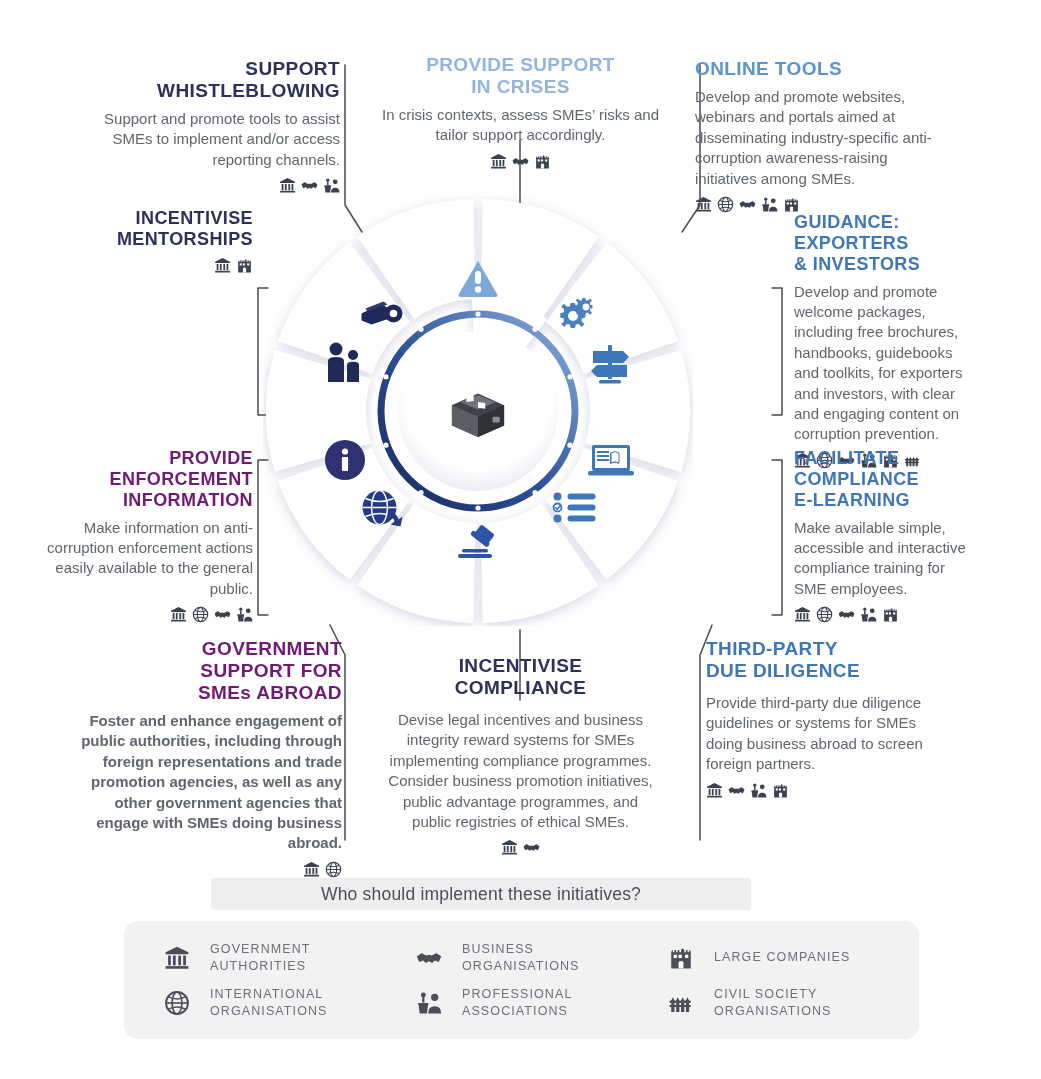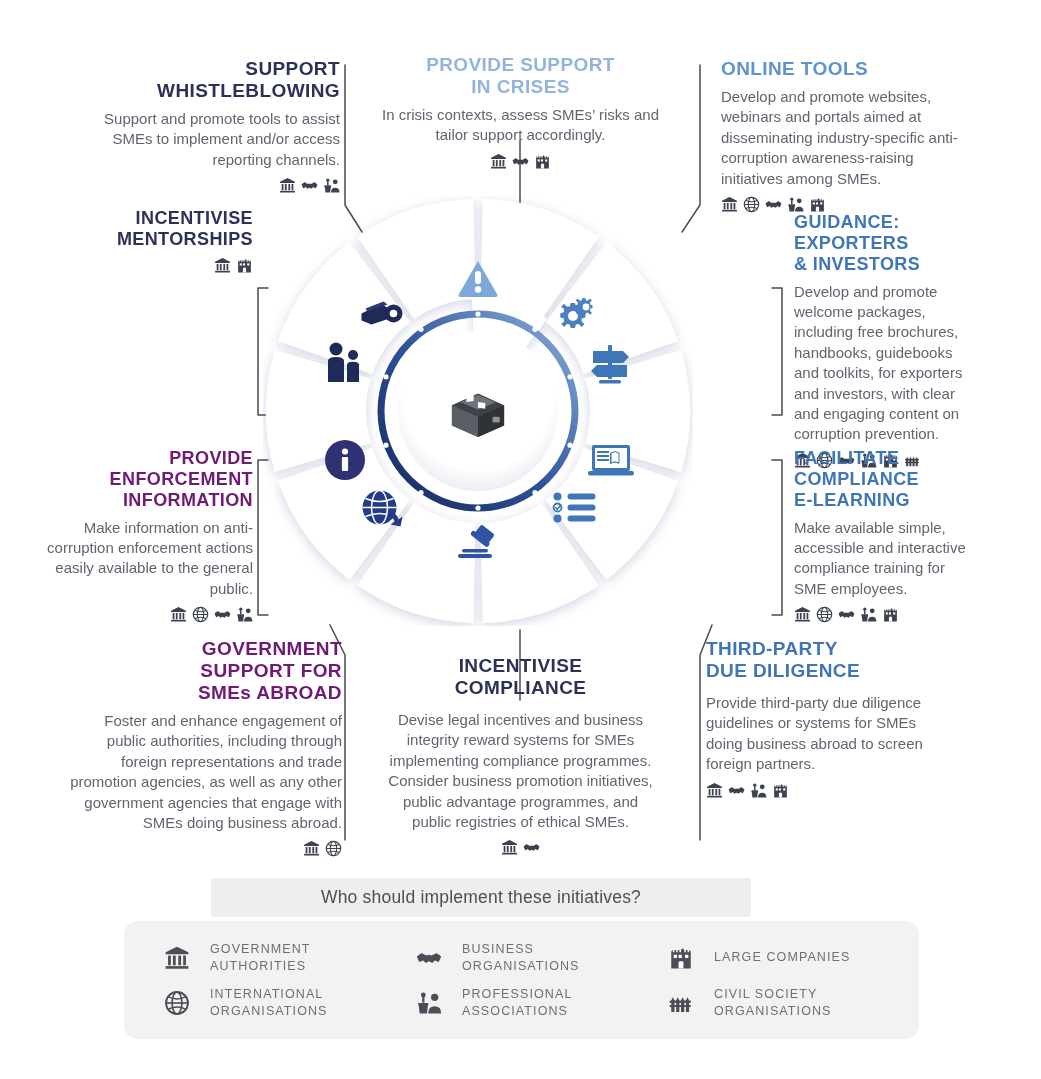--- a/index.html
+++ b/index.html
@@ -50,21 +50,21 @@
 
   
   #connectors{position:absolute;left:0;top:0;width:1041px;height:1079px;pointer-events:none;}
 
   
   #wheel{position:absolute;left:263px;top:196px;width:430px;height:430px;}
   #wheel svg{display:block;}
 
   
   #who-banner{
-    position:absolute;left:211px;top:878px;width:540px;height:39px;
+    position:absolute;left:211px;top:878px;width:540px;height:32px;
     background:#eeeeef;border-radius:3px;
     display:flex;align-items:center;justify-content:center;
   }
   #who-banner span{
     font-size:17.5px;color:#4c4f57;letter-spacing:.2px;
   }
   #legend-panel{
     position:absolute;left:124px;top:921px;width:795px;height:118px;
     background:#f2f2f3;border-radius:14px;
   }
@@ -336,21 +336,21 @@
             <path d="M4 8 L4 29 L28 29 L28 8 L26 6 L26 9 L24 9 L24 6 L22 6 L22 9 L20 9 L20 6 L18 4 L16 6 L16 9 L14 9 L14 6 L12 6 L12 9 L10 9 L10 6 L8 6 L8 9 L6 9 L6 6 Z" fill="currentColor"></path>
             <rect x="7" y="12" width="4" height="4" fill="#ffffff"></rect>
             <rect x="13" y="12" width="4" height="4" fill="#ffffff"></rect>
             <rect x="21" y="12" width="4" height="4" fill="#ffffff"></rect>
             <path d="M13 29 L13 21 q3 -2.5 6 0 L19 29 Z" fill="#ffffff"></path>
           </svg>
         </span>
       </div>
   </div>
 
-  <div class="block align-l" style="left:721px;top:58px;width:250px;">
+  <div class="block align-l" style="left:695px;top:58px;width:250px;">
     <div class="blk-title t-midblue" style="font-size:19px;">ONLINE TOOLS</div>
     <p class="blk-body">Develop and promote websites, webinars and portals aimed at disseminating industry-specific anti-corruption awareness-raising initiatives among SMEs.</p>
     <div class="icons">
         <span>
           <svg width="17" height="17" viewBox="0 0 32 32" xmlns="http://www.w3.org/2000/svg">
             <path d="M16 2 L30 9 L30 11.5 L2 11.5 L2 9 Z" fill="currentColor"></path>
             <rect x="5" y="13" width="3.4" height="12" fill="currentColor"></rect>
             <rect x="11" y="13" width="3.4" height="12" fill="currentColor"></rect>
             <rect x="17.6" y="13" width="3.4" height="12" fill="currentColor"></rect>
             <rect x="23.6" y="13" width="3.4" height="12" fill="currentColor"></rect>
@@ -581,21 +581,21 @@
             <path d="M13 29 L13 21 q3 -2.5 6 0 L19 29 Z" fill="#ffffff"></path>
           </svg>
         </span>
       </div>
   </div>
 
   <div class="block align-r" style="left:62px;top:638px;width:280px;">
     <div class="blk-title t-indigo" style="font-size: 19px; white-space: pre-line;">GOVERNMENT
 SUPPORT FOR
 SMEs ABROAD</div>
-    <p class="blk-body" style="">Foster and enhance engagement of public authorities, including through foreign representations and trade promotion agencies, as well as any other government agencies that engage with SMEs doing business abroad.</p>
+    <p class="blk-body" style="font-weight:bold;">Foster and enhance engagement of public authorities, including through foreign representations and trade promotion agencies, as well as any other government agencies that engage with SMEs doing business abroad.</p>
     <div class="icons">
         <span>
           <svg width="17" height="17" viewBox="0 0 32 32" xmlns="http://www.w3.org/2000/svg">
             <path d="M16 2 L30 9 L30 11.5 L2 11.5 L2 9 Z" fill="currentColor"></path>
             <rect x="5" y="13" width="3.4" height="12" fill="currentColor"></rect>
             <rect x="11" y="13" width="3.4" height="12" fill="currentColor"></rect>
             <rect x="17.6" y="13" width="3.4" height="12" fill="currentColor"></rect>
             <rect x="23.6" y="13" width="3.4" height="12" fill="currentColor"></rect>
             <rect x="2" y="26" width="28" height="3.2" fill="currentColor"></rect>
           </svg>

